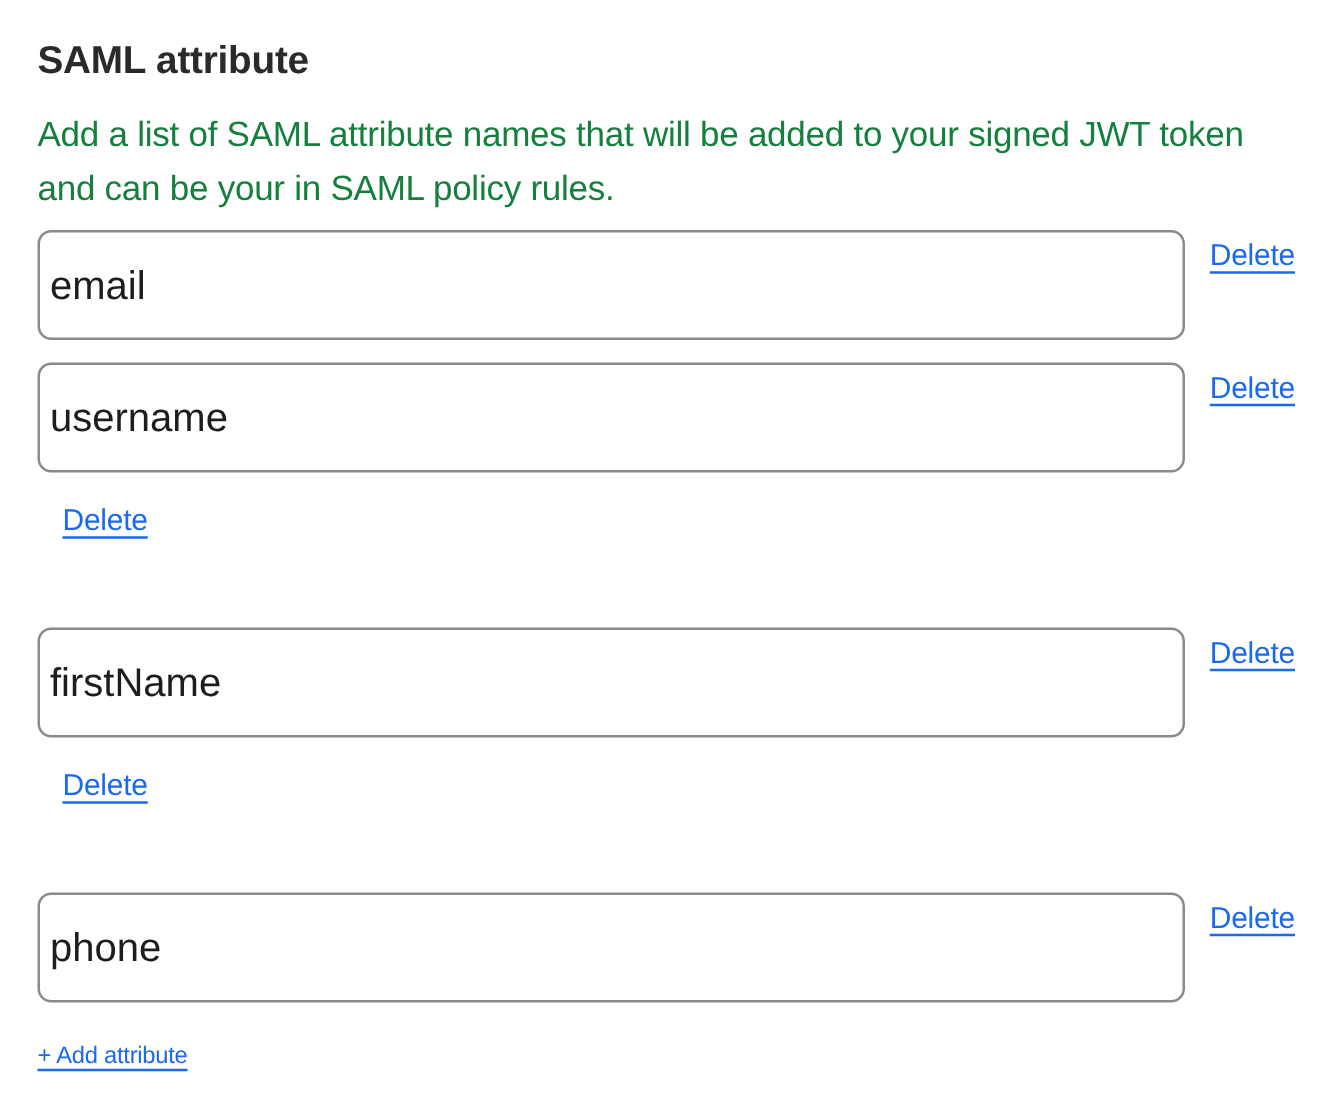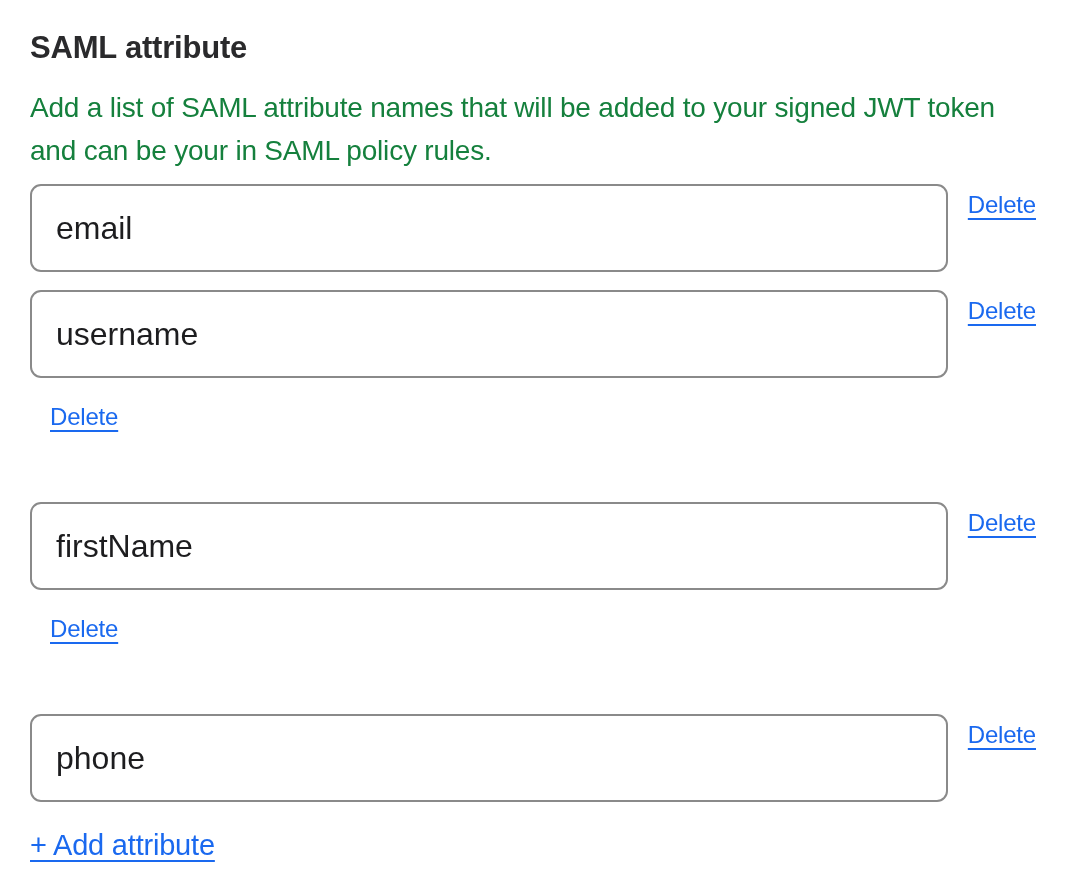--- a/index.html
+++ b/index.html
@@ -36,21 +36,21 @@
     display: flex;
     align-items: flex-start;
     margin-bottom: 18px;
     height: 88px;
   }
   .attr-input {
     width: 1008px;
     height: 88px;
     border: 2px solid #8a8a8a;
     border-radius: 11px;
-    padding: 0 24px;
+    padding: 0 8px;
     font-family: "Liberation Sans", "DejaVu Sans", sans-serif;
     font-size: 32px;
     color: #1d1d1f;
     background: #ffffff;
     outline: none;
   }
   a.link {
     color: #1a69ef;
     text-decoration: underline;
     text-decoration-thickness: 2px;
@@ -62,21 +62,21 @@
     margin-top: 6px;
     font-size: 24px;
     line-height: 30px;
     letter-spacing: -0.2px;
     white-space: nowrap;
   }
   .add-link-wrap {
     margin-top: 28px;
   }
   .add-link {
-    font-size: 29px;
+    font-size: 19px;
     line-height: 30px;
     letter-spacing: -0.2px;
   }
 </style>
 </head>
 <body>
 
 <div class="container">
 
   <h2 class="section-title">SAML attribute</h2>

